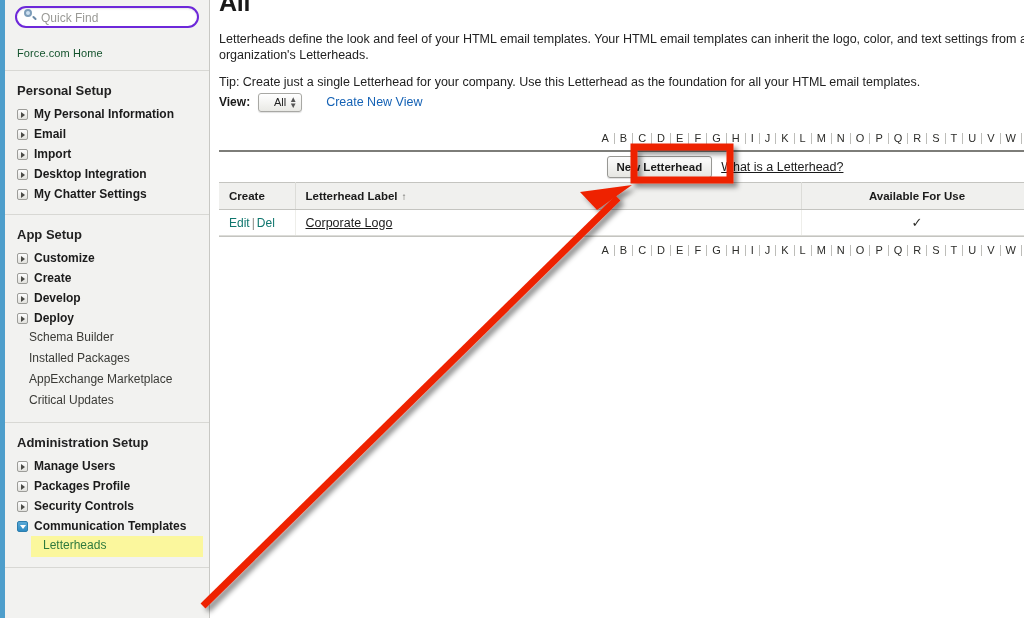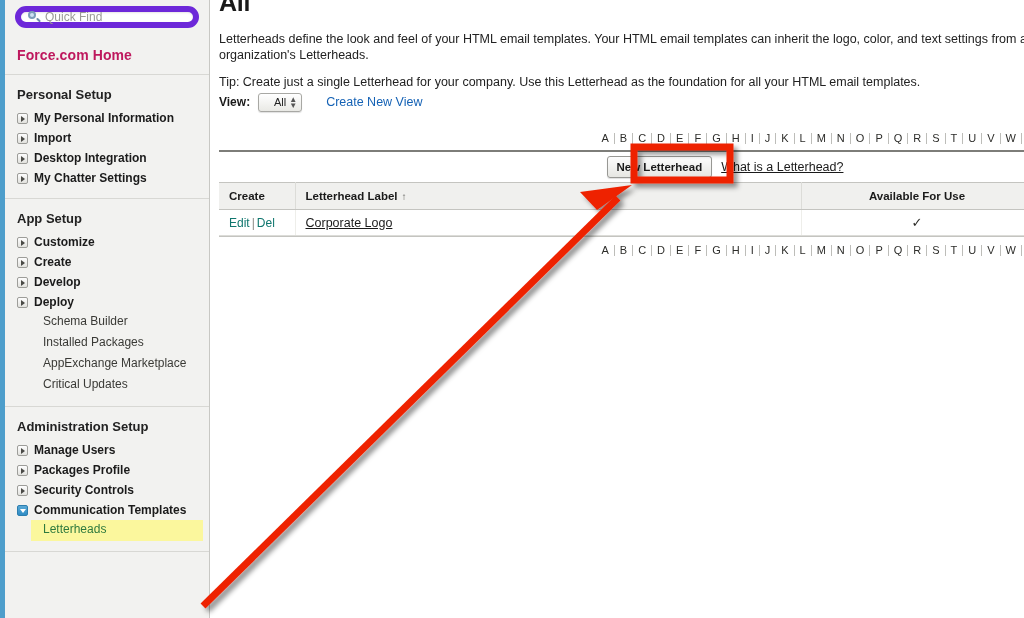--- a/index.html
+++ b/index.html
@@ -35,25 +35,24 @@
     border-right: 1px solid #c8c8c4;
     box-sizing: border-box;
   }
   .qf-wrap {
     padding: 6px 10px 8px 10px;
   }
   .qf-box {
     position: relative;
     height: 22px;
     background: #ffffff;
-    border: 6px solid #6d28d9;
+    border: 2px solid #6d28d9;
     border-radius: 12px;
     box-shadow: inset 0 1px 2px rgba(0,0,0,0.10);
     display: flex;
-    align-items: center;
     padding-left: 6px;
     box-sizing: border-box;
   }
   .qf-icon {
     width: 14px; height: 14px;
     flex: 0 0 14px;
     margin-right: 4px;
     position: relative;
   }
   .qf-icon:before {
@@ -75,23 +74,23 @@
     transform: rotate(45deg);
     border-radius: 1px;
   }
   .qf-text {
     font-size: 12px;
     color: #9a9a96;
     line-height: 20px;
   }
   .sb-head {
     padding: 11px 0 11px 12px;
-    font-size: 14px;
-    font-weight: bold;
-    color: #be185d;
+    font-size: 11px;
+    font-weight: normal;
+    color: #14532d;
     border-bottom: 1px solid #d8d8d4;
     letter-spacing: 0.1px;
   }
   .sb-group-title {
     padding: 12px 0 6px 12px;
     font-size: 13px;
     font-weight: bold;
     color: #222;
   }
   .sb-section {
@@ -131,21 +130,21 @@
     border-color: #2d7eae;
   }
   .tw.open:after {
     left: 2px; top: 3px;
     border-left: 3px solid transparent;
     border-right: 3px solid transparent;
     border-top: 4px solid #ffffff;
     border-bottom: 0;
   }
   .sb-sub {
-    padding: 2px 0 2px 38px;
+    padding: 2px 0 2px 24px;
     font-size: 12px;
     color: #3a3a36;
     font-weight: normal;
     height: 17px;
     line-height: 15px;
     cursor: pointer;
   }
   .sb-sub.selected {
     background: #fbf79d;
     color: #2f7a3e;
@@ -371,20 +370,24 @@
   </div>
 
   <div class="sb-head">Force.com Home</div>
 
 
   <div class="sb-section">
     <div class="sb-group-title">Personal Setup</div>
     <div class="sb-item">
       <span class="tw"></span>
       <span>My Personal Information</span>
+    </div>
+    <div class="sb-item">
+      <span class="tw"></span>
+      <span>Email</span>
     </div>
     <div class="sb-item">
       <span class="tw"></span>
       <span>Import</span>
     </div>
     <div class="sb-item">
       <span class="tw"></span>
       <span>Desktop Integration</span>
     </div>
     <div class="sb-item">

